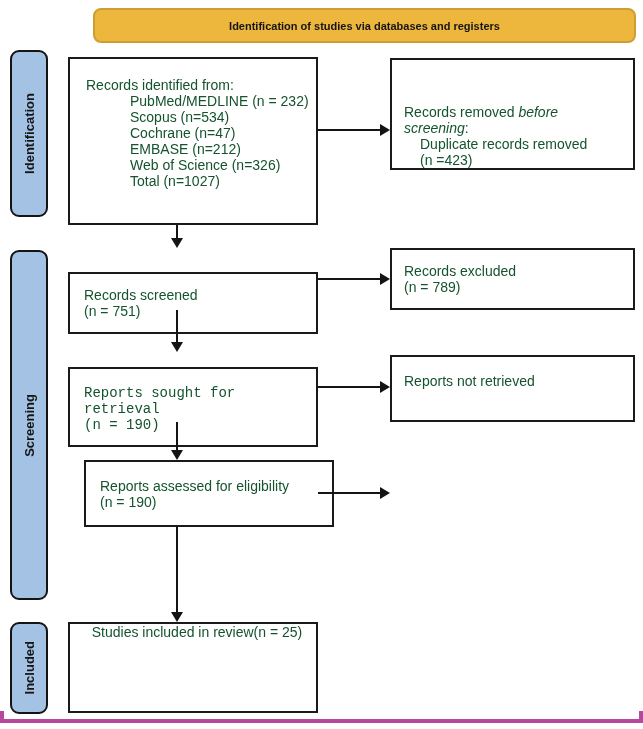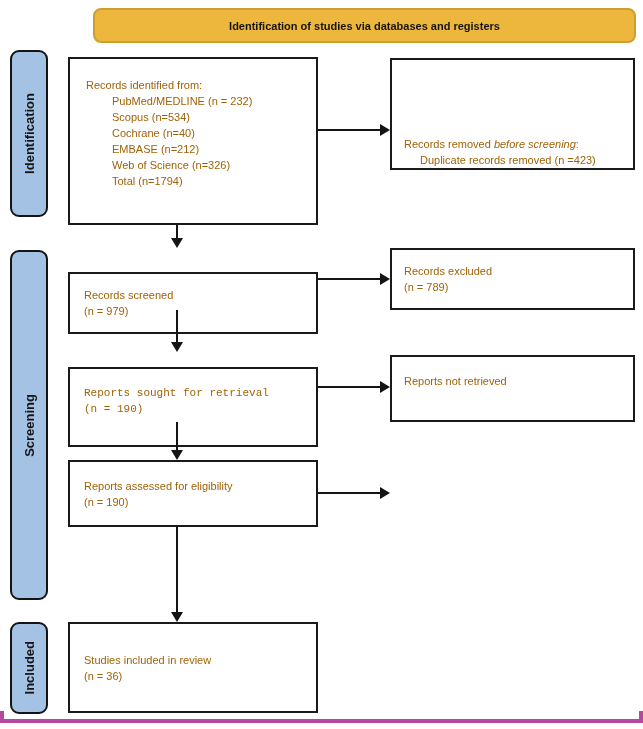--- a/index.html
+++ b/index.html
@@ -42,40 +42,40 @@
   }
   .stage-identification { top: 50px;  height: 167px; }
   .stage-screening      { top: 250px; height: 350px; }
   .stage-included       { top: 622px; height: 92px;  }
 
   
   .box {
     position: absolute;
     background: #ffffff;
     border: 2px solid #1a1a1a;
-    font-size: 11px;
+    font-size: 14px;
     line-height: 16px;
-    color: #a16207;
+    color: #14532d;
   }
   .col-left  { left: 68px;  width: 250px; }
   .col-right { left: 390px; width: 245px; }
 
   .b-identified      { top: 57px;  height: 168px; padding: 18px 6px 0 16px; }
   .b-removed         { top: 58px;  height: 112px; padding: 0 30px 0 12px;
                        display: flex; flex-direction: column; justify-content: flex-end; }
   .b-screened        { top: 248px; height: 62px;  padding: 13px 6px 0 14px; margin-top: 24px; }
   .b-excluded        { top: 248px; height: 62px;  padding: 13px 6px 0 12px; }
   .b-sought          { top: 367px; height: 80px;  padding: 16px 6px 0 14px; font-family: Liberation Mono, monospace; }
   .b-notretrieved    { top: 355px; height: 67px;  padding: 16px 6px 8px 12px; }
-  .b-assessed        { top: 460px; height: 67px;  padding: 16px 6px 0 14px; }
+  .b-assessed        { top: 460px; height: 67px;  padding: 16px 6px 0 14px; margin-left: 16px; }
   .b-reportsexcluded { top: 460px; height: 140px; padding: 9px 6px 0 12px; }
   .b-included        { top: 622px; height: 91px;  padding: 0 6px 0 14px;
-                       display: flex; flex-direction: column; justify-content: center; }
-
-  .indent { margin-left: 26px; }
+                       display: flex; flex-direction: row; justify-content: center; }
+
+  .indent { margin-left: 44px; }
   .indent-r { margin-left: 16px; }
   .it { font-style: italic; }
 
   
   .varrow { position: absolute; left: 171px; width: 12px; }
   .varrow .shaft { position: absolute; left: 5px; top: 0; bottom: 9px; width: 2px; background: #141414; }
   .varrow .head  { position: absolute; left: 0; bottom: 0; width: 0; height: 0;
                    border-left: 6px solid transparent; border-right: 6px solid transparent;
                    border-top: 10px solid #141414; }
   .va1 { top: 225px; height: 23px; }
@@ -114,44 +114,44 @@
     <span class="vtext">Screening</span>
   </div>
   <div class="stage stage-included">
     <span class="vtext">Included</span>
   </div>
 
   <div class="box col-left b-identified">
     <div>Records identified from:</div>
     <div class="indent">PubMed/MEDLINE (n = 232)</div>
     <div class="indent">Scopus (n=534)</div>
-    <div class="indent">Cochrane (n=40)</div>
+    <div class="indent">Cochrane (n=47)</div>
     <div class="indent">EMBASE (n=212)</div>
     <div class="indent">Web of Science (n=326)</div>
-    <div class="indent">Total (n=1794)</div>
+    <div class="indent">Total (n=1027)</div>
   </div>
 
   <div class="box col-left b-screened">
     <div>Records screened</div>
-    <div>(n = 979)</div>
+    <div>(n = 751)</div>
   </div>
 
   <div class="box col-left b-sought">
     <div>Reports sought for retrieval</div>
     <div>(n = 190)</div>
   </div>
 
   <div class="box col-left b-assessed">
     <div>Reports assessed for eligibility</div>
     <div>(n = 190)</div>
   </div>
 
   <div class="box col-left b-included">
     <div>Studies included in review</div>
-    <div>(n = 36)</div>
+    <div>(n = 25)</div>
   </div>
 
   <div class="box col-right b-removed">
     <div><span>Records removed </span><span class="it">before screening</span><span>:</span></div>
     <div class="indent-r">Duplicate records removed (n =423)</div>
   </div>
 
   <div class="box col-right b-excluded">
     <div>Records excluded</div>
     <div>(n = 789)</div>

